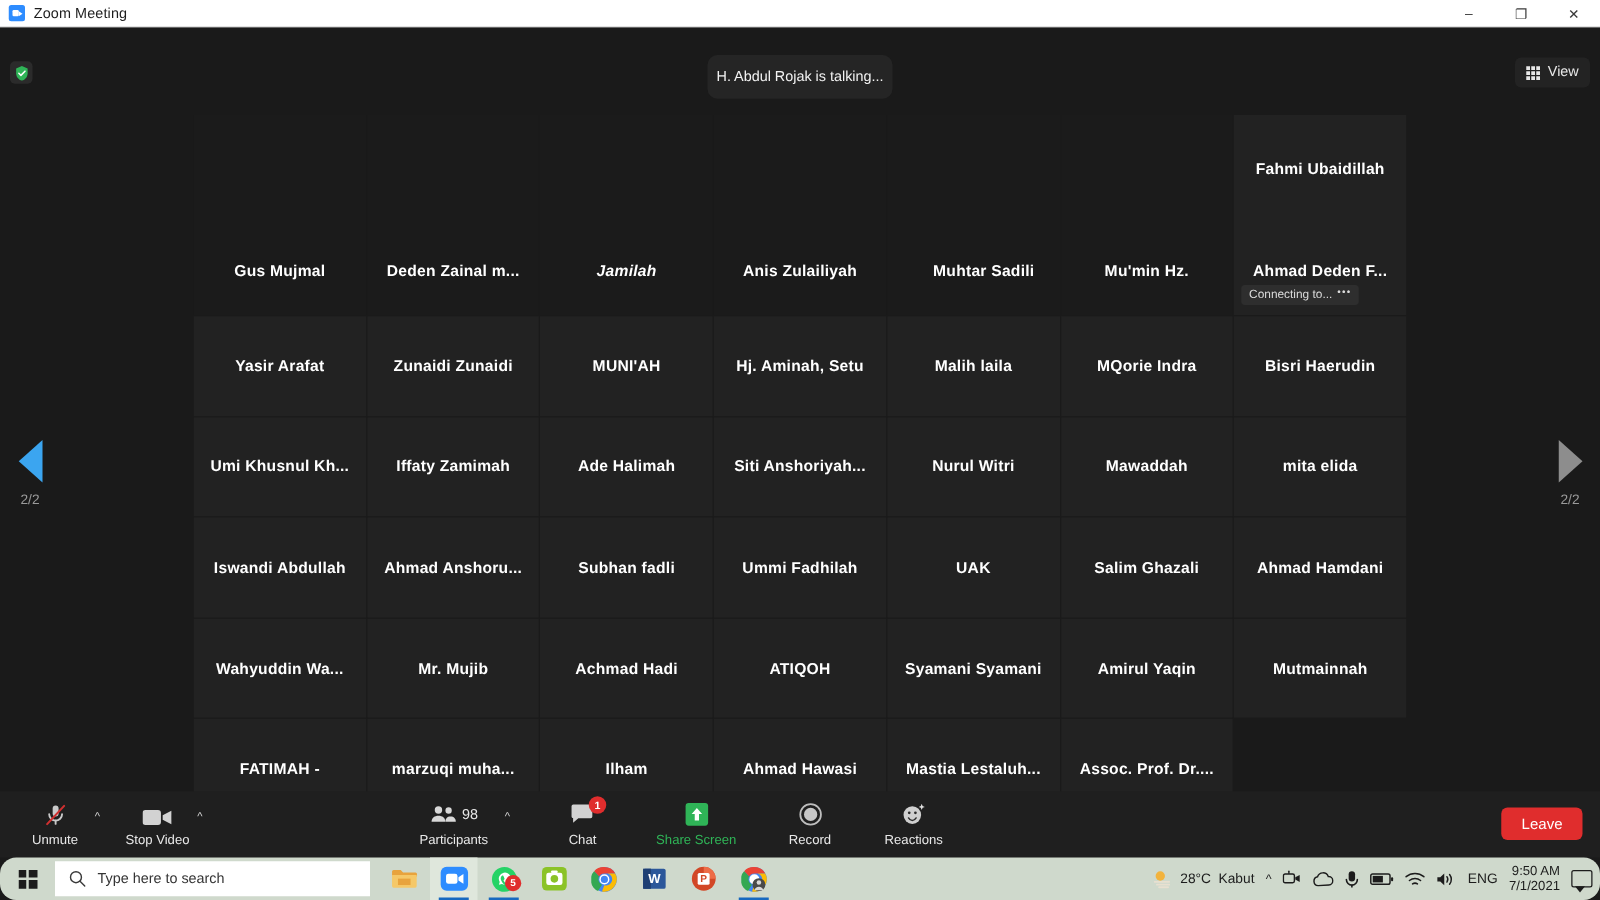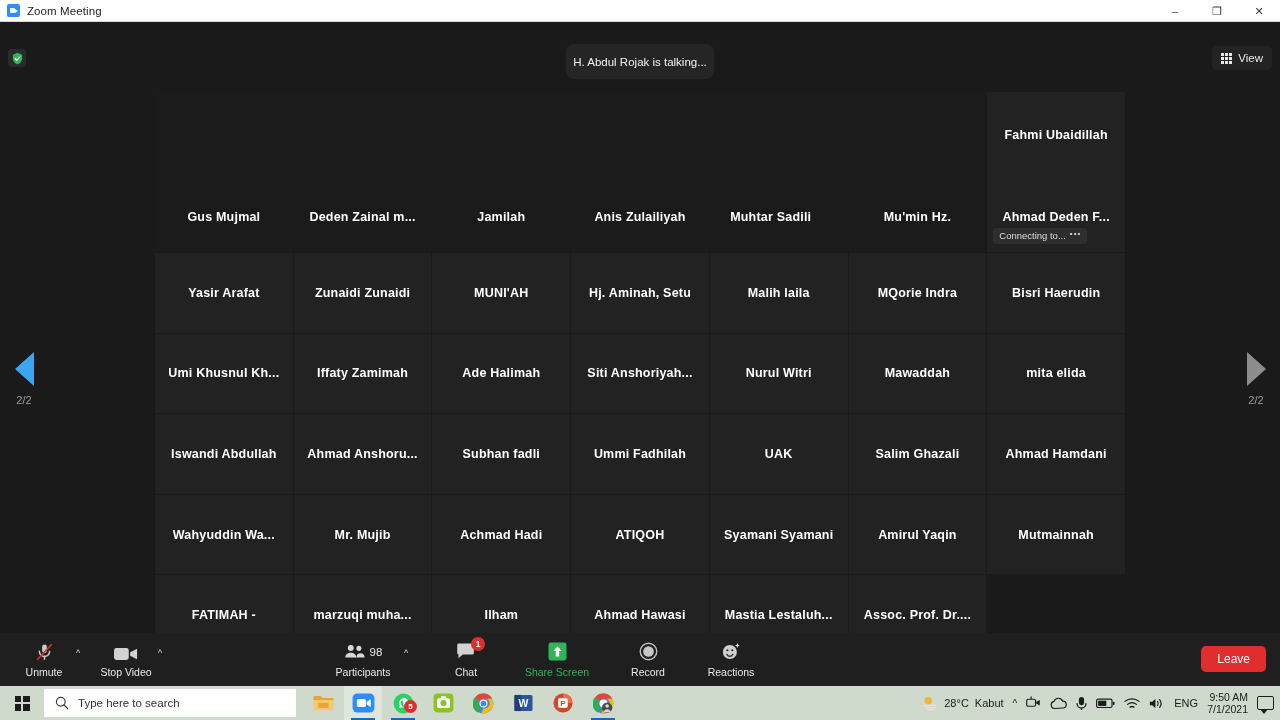--- a/index.html
+++ b/index.html
@@ -124,20 +124,21 @@
   .leave-btn{
     position:absolute; right:14px; top:13px; background:#e02d2d; color:#fff;
     font-size:12px; padding:6px 16px; border-radius:5px; cursor:pointer;
     border:none; font-family:inherit;
   }
 
   
   .taskbar{
     height:34px; background:#cfd9cc; display:flex; align-items:center;
     position:relative;
+    border-radius:13px;
   }
   .start{
     width:44px; height:34px; display:flex; align-items:center; justify-content:center; cursor:pointer;
   }
   .win-logo{ width:15px; height:15px; display:grid; grid-template-columns:1fr 1fr;
              grid-template-rows:1fr 1fr; gap:1.6px; }
   .win-logo i{ background:#1c1c1c; display:block; }
   .searchbox{
     width:252px; height:28px; background:#fff; display:flex; align-items:center;
     gap:9px; padding-left:11px; cursor:text;
@@ -221,31 +222,31 @@
 
   <div class="gallery" id="gallery">
       <div class="tile video" style="grid-row: 1 / span 2;">
         <div class="vid" style="height: 87px; top: 0px; position: absolute; left: 0px; right: 0px;"></div>
         <div class="tile-name" style="position: absolute; left: 0px; right: 0px; top: 118px;">Gus Mujmal</div>
       </div>
       <div class="tile video" style="grid-row: 1 / span 2;">
         <div class="vid" style="height: 87px; top: 0px; position: absolute; left: 0px; right: 0px;"></div>
         <div class="tile-name" style="position: absolute; left: 0px; right: 0px; top: 118px;">Deden  Zainal  m...</div>
       </div>
-      <div class="tile video" style="grid-row: 1 / span 2;">
+      <div class="tile video" style="grid-row: 1 / span 2; font-style: italic;">
         <div class="vid" style="height: 87px; top: 0px; position: absolute; left: 0px; right: 0px;"></div>
         <div class="tile-name" style="position: absolute; left: 0px; right: 0px; top: 118px;">Jamilah</div>
       </div>
       <div class="tile video" style="grid-row: 1 / span 2;">
         <div class="vid" style="height: 87px; top: 0px; position: absolute; left: 0px; right: 0px;"></div>
         <div class="tile-name" style="position: absolute; left: 0px; right: 0px; top: 118px;">Anis Zulailiyah</div>
       </div>
       <div class="tile video" style="grid-row: 1 / span 2;">
         <div class="vid" style="height: 87px; top: 0px; position: absolute; left: 0px; right: 0px;"></div>
-        <div class="tile-name" style="position: absolute; left: 0px; right: 16px; top: 118px;">Muhtar Sadili</div>
+        <div class="tile-name" style="position: absolute; left: 0px; right: 16px; top: 118px; text-align: right;">Muhtar Sadili</div>
       </div>
       <div class="tile video" style="grid-row: 1 / span 2;">
         <div class="vid" style="height: 87px; top: 0px; position: absolute; left: 0px; right: 0px;"></div>
         <div class="tile-name" style="position: absolute; left: 0px; right: 0px; top: 118px;">Mu'min Hz.</div>
       </div>
       <div class="tile" style="grid-row: 1 / span 2;">
         <div class="tile-name" style="position: absolute; top: 36px;">Fahmi Ubaidillah</div>
         <div class="connecting">
           <span>Connecting to...</span>
           <span class="dots">•••</span>

